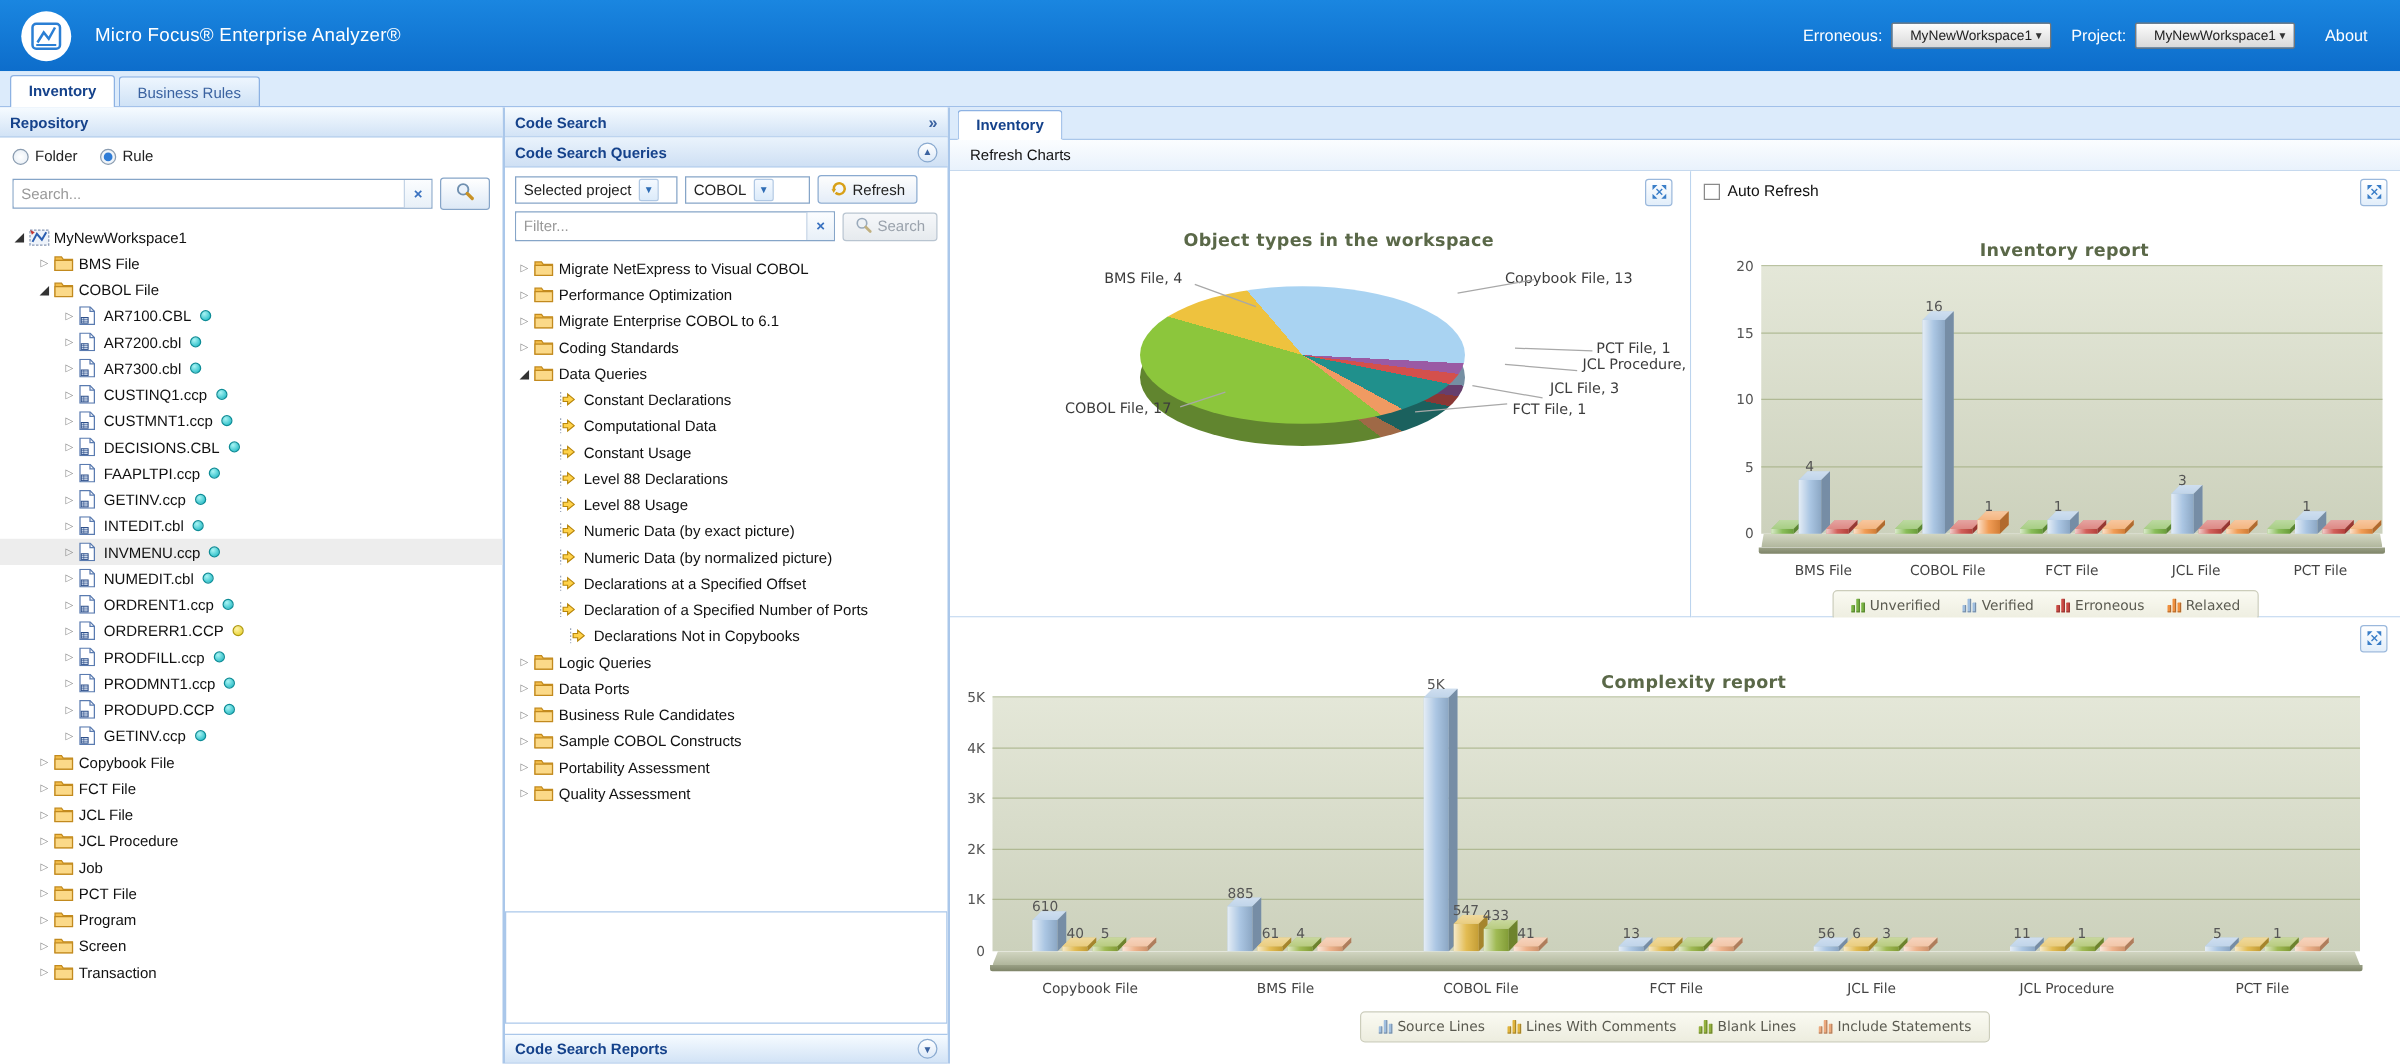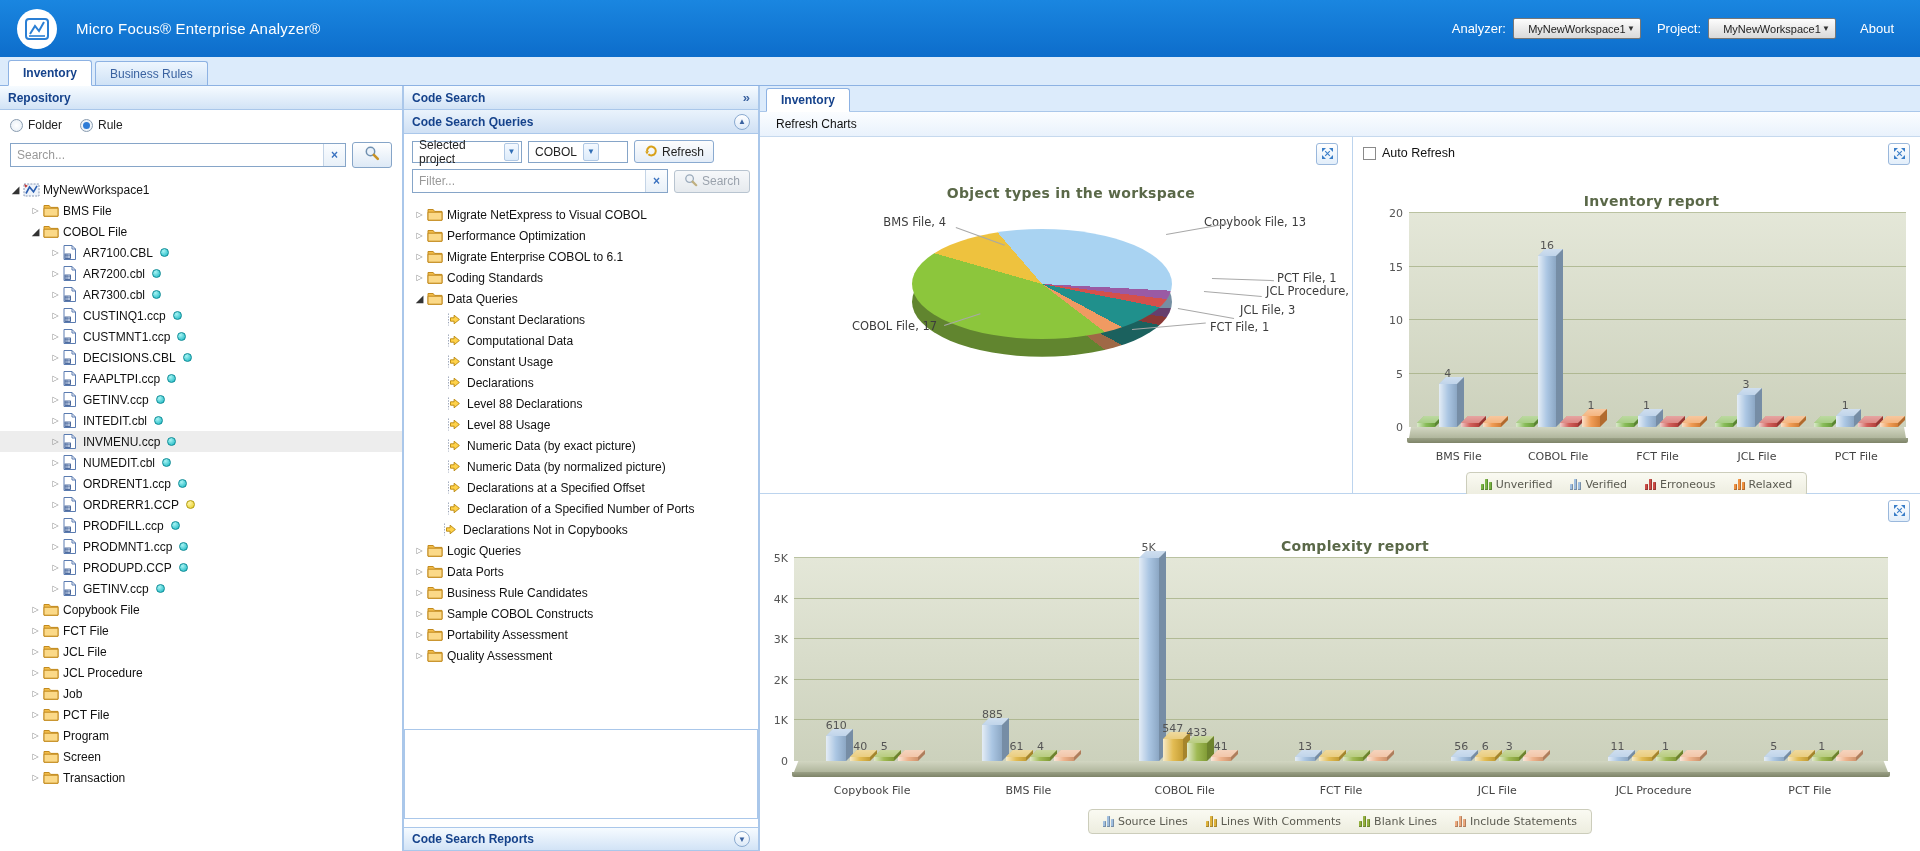--- a/index.html
+++ b/index.html
@@ -102,21 +102,21 @@
   <div class="logo">
     <svg width="42" height="42" viewBox="0 0 42 42">
         <circle cx="21" cy="21" r="20" fill="#fff"></circle>
         <rect x="10" y="11" width="22" height="20" rx="3" fill="#fff" stroke="#2b7fd4" stroke-width="2"></rect>
         <path d="M14 26l5-8 4 5 5-9" fill="none" stroke="#2b7fd4" stroke-width="2"></path>
         <path d="M13 28h16" stroke="#2b7fd4" stroke-width="1.6"></path>
       </svg>
   </div>
   <div class="app-title">Micro Focus® Enterprise Analyzer®</div>
   <div class="hspace"></div>
-  <span class="hlabel">Analyzer:</span>
+  <span class="hlabel">Erroneous:</span>
   <div class="hdr-select">
       <span>MyNewWorkspace1</span>
       <span class="selarrow">▼</span>
     </div>
   <span class="hlabel">Project:</span>
   <div class="hdr-select">
       <span>MyNewWorkspace1</span>
       <span class="selarrow">▼</span>
     </div>
   <span class="about">About</span>
@@ -499,21 +499,21 @@
   <div id="codesearch" class="panel">
     <div class="panel-hdr">
         <span>Code Search</span>
         <span class="chev">»</span>
       </div>
     <div class="subhdr">
         <span>Code Search Queries</span>
         <span class="rndbtn">▲</span>
       </div>
     <div class="cs-controls">
-      <div class="cs-select" style="width:110px">
+      <div class="cs-select" style="width:130px">
           <span>Selected project</span>
           <span class="sa">▼</span>
         </div>
       <div class="cs-select" style="width:100px">
           <span>COBOL</span>
           <span class="sa">▼</span>
         </div>
       <button class="btn">
           <span><svg width="14" height="14" viewBox="0 0 14 14">
               <path d="M3 8.2a4.4 4.4 0 1 1 1.4 3" fill="none" stroke="#d8a018" stroke-width="2"></path>
@@ -617,83 +617,73 @@
           <span class="tlabel">Constant Usage</span>
         </div>
         <div class="trow" style="padding-left: 28px;">
           <span class="caret"></span>
           <span class="ticon">
             <svg width="14" height="13" viewBox="0 0 14 13">
               <path d="M1.5 .5v12" stroke="#9aa4b8" stroke-width="1" stroke-dasharray="1.4 1.4"></path>
               <path d="M3.5 4.8h3.6V2.2l5.3 4.3-5.3 4.3V8.2H3.5z" fill="#ffd24a" stroke="#b8860b" stroke-width=".9"></path>
             </svg>
           </span>
-          <span class="tlabel">Declarations</span>
+          <span class="tlabel">Level 88 Declarations</span>
         </div>
         <div class="trow" style="padding-left: 28px;">
           <span class="caret"></span>
           <span class="ticon">
             <svg width="14" height="13" viewBox="0 0 14 13">
               <path d="M1.5 .5v12" stroke="#9aa4b8" stroke-width="1" stroke-dasharray="1.4 1.4"></path>
               <path d="M3.5 4.8h3.6V2.2l5.3 4.3-5.3 4.3V8.2H3.5z" fill="#ffd24a" stroke="#b8860b" stroke-width=".9"></path>
             </svg>
           </span>
-          <span class="tlabel">Level 88 Declarations</span>
+          <span class="tlabel">Level 88 Usage</span>
         </div>
         <div class="trow" style="padding-left: 28px;">
           <span class="caret"></span>
           <span class="ticon">
             <svg width="14" height="13" viewBox="0 0 14 13">
               <path d="M1.5 .5v12" stroke="#9aa4b8" stroke-width="1" stroke-dasharray="1.4 1.4"></path>
               <path d="M3.5 4.8h3.6V2.2l5.3 4.3-5.3 4.3V8.2H3.5z" fill="#ffd24a" stroke="#b8860b" stroke-width=".9"></path>
             </svg>
           </span>
-          <span class="tlabel">Level 88 Usage</span>
+          <span class="tlabel">Numeric Data (by exact picture)</span>
         </div>
         <div class="trow" style="padding-left: 28px;">
           <span class="caret"></span>
           <span class="ticon">
             <svg width="14" height="13" viewBox="0 0 14 13">
               <path d="M1.5 .5v12" stroke="#9aa4b8" stroke-width="1" stroke-dasharray="1.4 1.4"></path>
               <path d="M3.5 4.8h3.6V2.2l5.3 4.3-5.3 4.3V8.2H3.5z" fill="#ffd24a" stroke="#b8860b" stroke-width=".9"></path>
             </svg>
           </span>
-          <span class="tlabel">Numeric Data (by exact picture)</span>
+          <span class="tlabel">Numeric Data (by normalized picture)</span>
         </div>
         <div class="trow" style="padding-left: 28px;">
           <span class="caret"></span>
           <span class="ticon">
             <svg width="14" height="13" viewBox="0 0 14 13">
               <path d="M1.5 .5v12" stroke="#9aa4b8" stroke-width="1" stroke-dasharray="1.4 1.4"></path>
               <path d="M3.5 4.8h3.6V2.2l5.3 4.3-5.3 4.3V8.2H3.5z" fill="#ffd24a" stroke="#b8860b" stroke-width=".9"></path>
             </svg>
           </span>
-          <span class="tlabel">Numeric Data (by normalized picture)</span>
+          <span class="tlabel">Declarations at a Specified Offset</span>
         </div>
         <div class="trow" style="padding-left: 28px;">
           <span class="caret"></span>
           <span class="ticon">
             <svg width="14" height="13" viewBox="0 0 14 13">
               <path d="M1.5 .5v12" stroke="#9aa4b8" stroke-width="1" stroke-dasharray="1.4 1.4"></path>
               <path d="M3.5 4.8h3.6V2.2l5.3 4.3-5.3 4.3V8.2H3.5z" fill="#ffd24a" stroke="#b8860b" stroke-width=".9"></path>
             </svg>
           </span>
-          <span class="tlabel">Declarations at a Specified Offset</span>
-        </div>
-        <div class="trow" style="padding-left: 28px;">
-          <span class="caret"></span>
-          <span class="ticon">
-            <svg width="14" height="13" viewBox="0 0 14 13">
-              <path d="M1.5 .5v12" stroke="#9aa4b8" stroke-width="1" stroke-dasharray="1.4 1.4"></path>
-              <path d="M3.5 4.8h3.6V2.2l5.3 4.3-5.3 4.3V8.2H3.5z" fill="#ffd24a" stroke="#b8860b" stroke-width=".9"></path>
-            </svg>
-          </span>
           <span class="tlabel">Declaration of a Specified Number of Ports</span>
         </div>
-        <div class="trow" style="padding-left: 24px;">
+        <div class="trow" style="padding-left: 36px;">
           <span class="caret"></span>
           <span class="ticon">
             <svg width="14" height="13" viewBox="0 0 14 13">
               <path d="M1.5 .5v12" stroke="#9aa4b8" stroke-width="1" stroke-dasharray="1.4 1.4"></path>
               <path d="M3.5 4.8h3.6V2.2l5.3 4.3-5.3 4.3V8.2H3.5z" fill="#ffd24a" stroke="#b8860b" stroke-width=".9"></path>
             </svg>
           </span>
           <span class="tlabel">Declarations Not in Copybooks</span>
         </div>
         <div class="trow" style="padding-left: 8px;">

